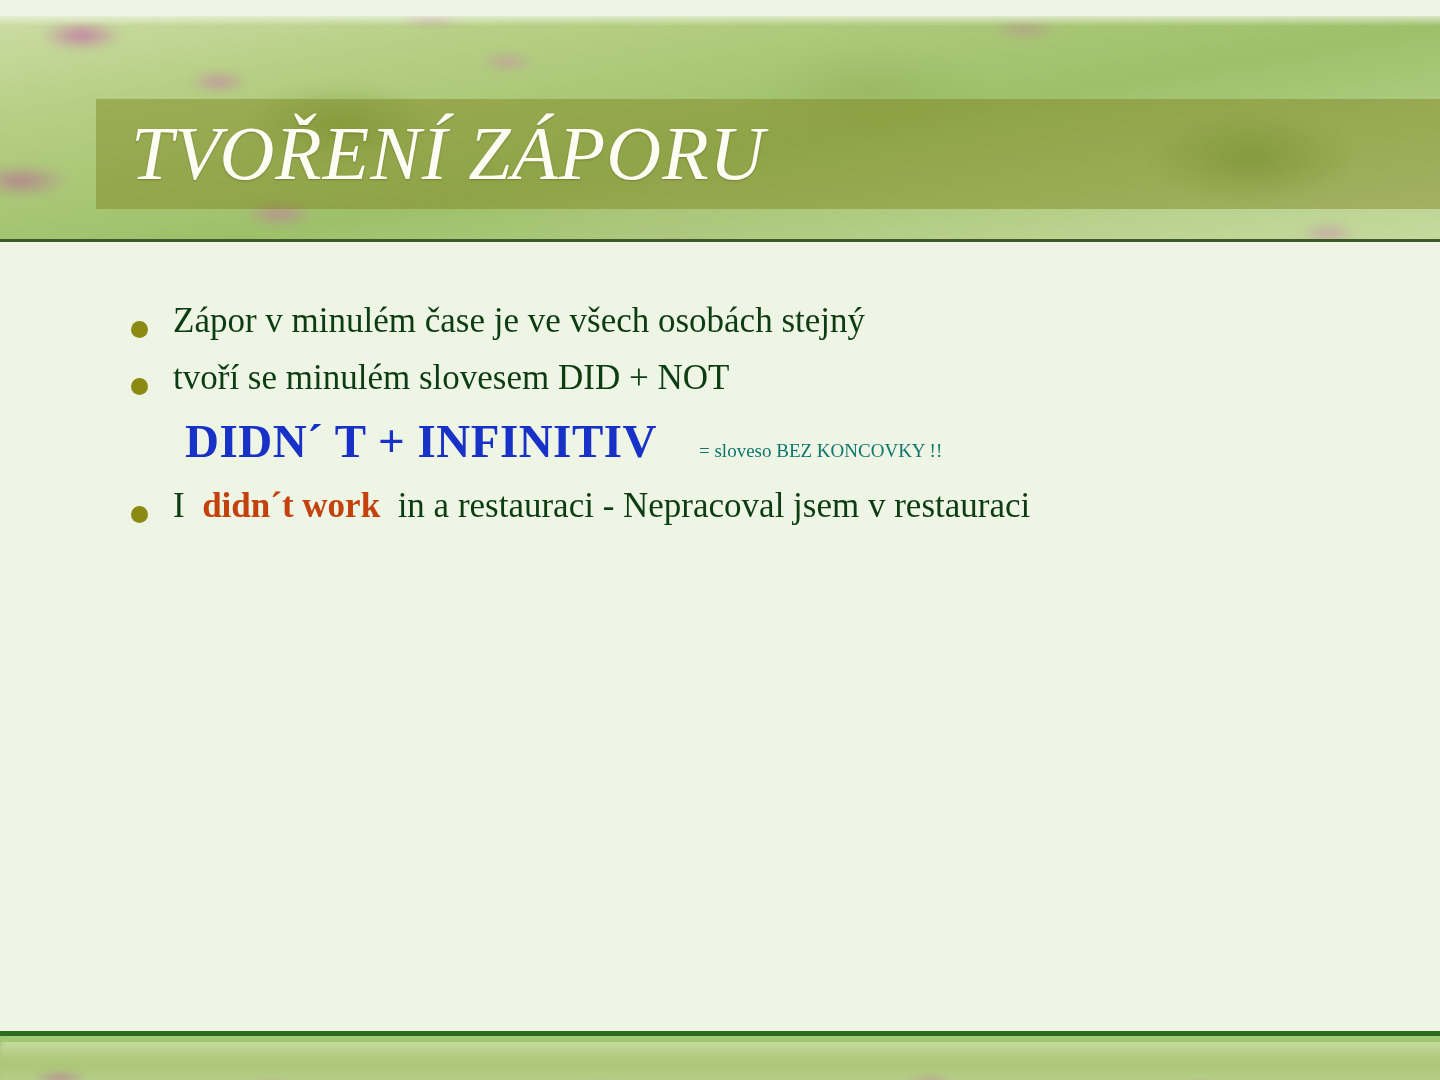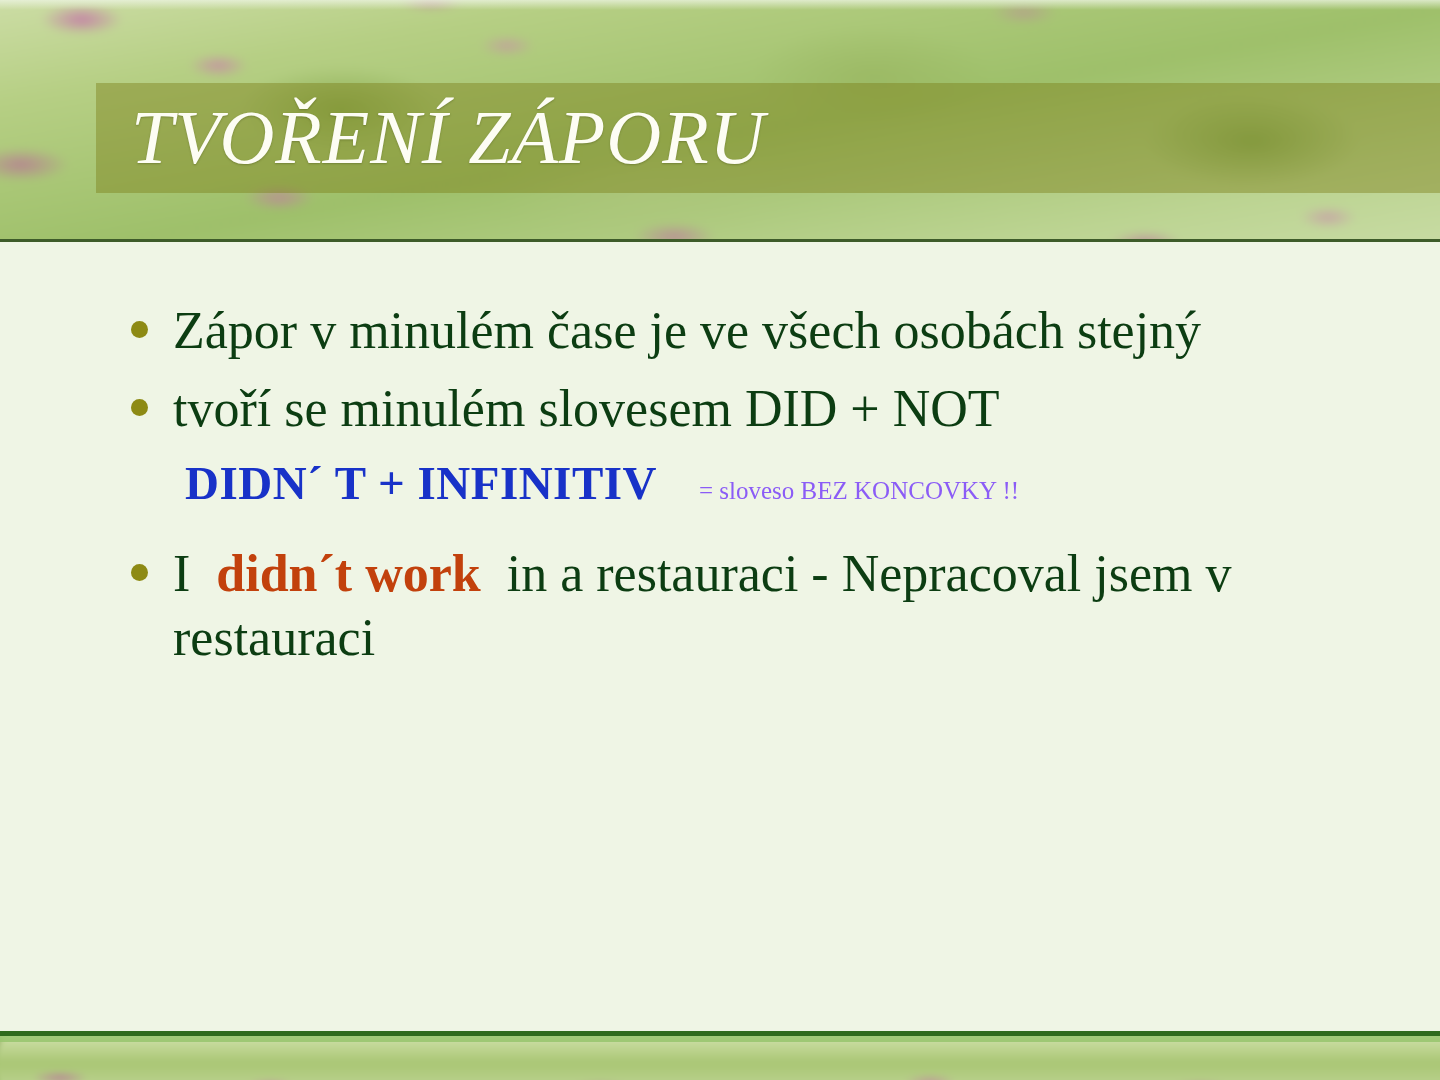--- a/index.html
+++ b/index.html
@@ -12,21 +12,21 @@
     width: 1440px;
     height: 1080px;
     overflow: hidden;
     background: #eff5e5;
     font-family: "Liberation Serif", "DejaVu Serif", serif;
   }
 
   
   .header {
     position: absolute;
-    left: 0; top: 0;
+    left: 0; top: 16px;
     width: 1440px;
     height: 241px;
     overflow: hidden;
   }
   .header-photo {
     position: absolute;
     left: -40px; top: -40px;
     width: 1520px;
     height: 330px;
     background-color: #b9cf8e;
@@ -110,47 +110,47 @@
   .bullet-dot {
     flex: 0 0 auto;
     width: 17px; height: 17px;
     border-radius: 50%;
     background: #8d8a14;
     margin-top: 22px;
     margin-right: 25px;
   }
   .bullet-text {
     flex: 1 1 auto;
-    font-size: 52px;
+    font-size: 35px;
     line-height: 1.24;
     color: #0c3d12;
   }
   .bullet-text .blue {
     color: #c2410c;
     font-weight: bold;
   }
 
   
   .formula-row {
     position: relative;
     margin-left: 54px;
-    margin-bottom: 32px;
+    margin-bottom: 16px;
     display: flex;
     align-items: baseline;
   }
   .formula-main {
     font-size: 47px;
     font-weight: bold;
     color: #1832c8;
     letter-spacing: 0.5px;
     white-space: nowrap;
   }
   .formula-note {
-    font-size: 25px;
-    color: #8b5cf6;
+    font-size: 19px;
+    color: #0f766e;
     margin-left: 42px;
     white-space: nowrap;
   }
 
   
   .footer {
     position: absolute;
     left: 0; top: 1031px;
     width: 1440px;
     height: 49px;

